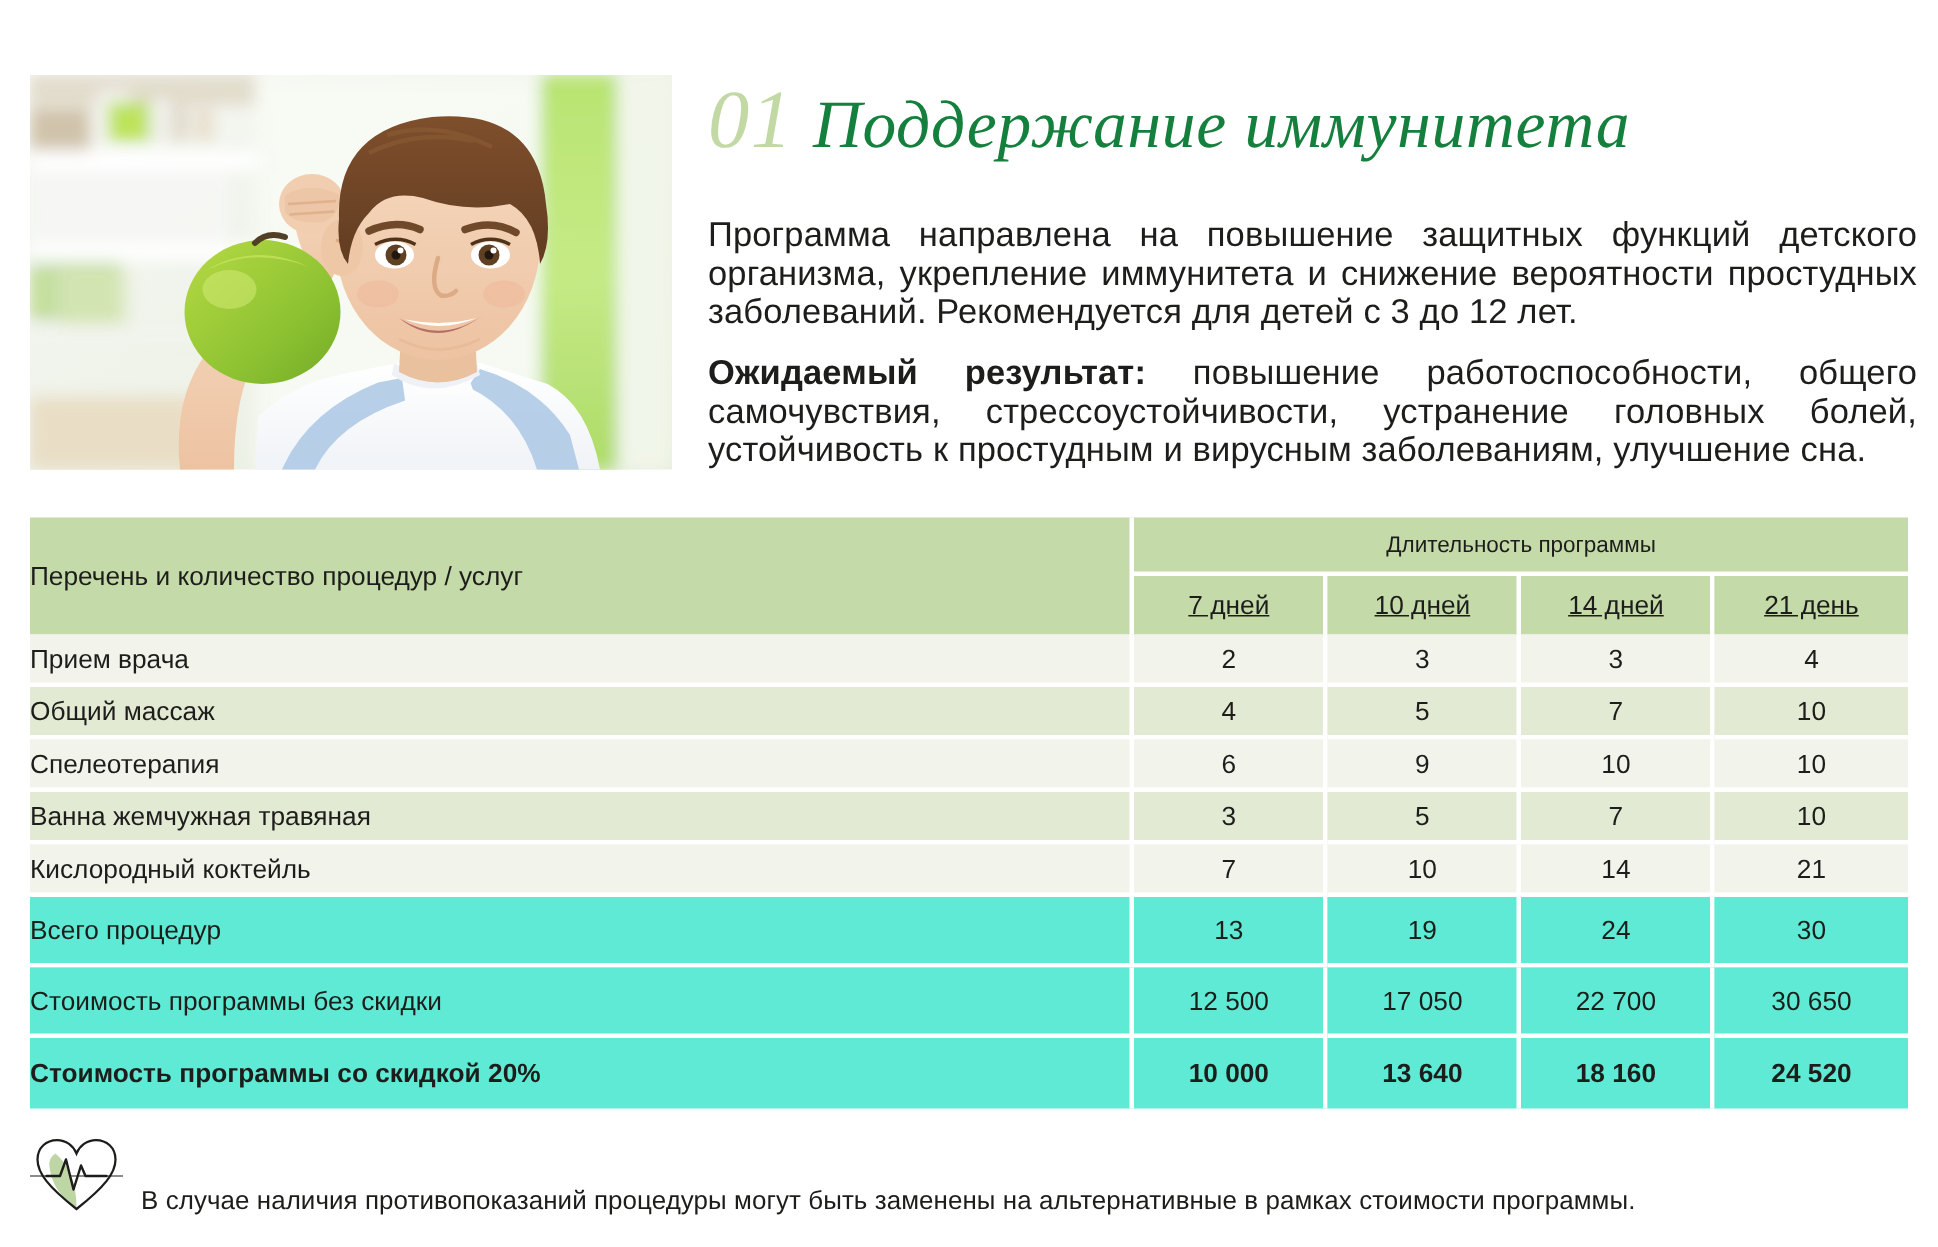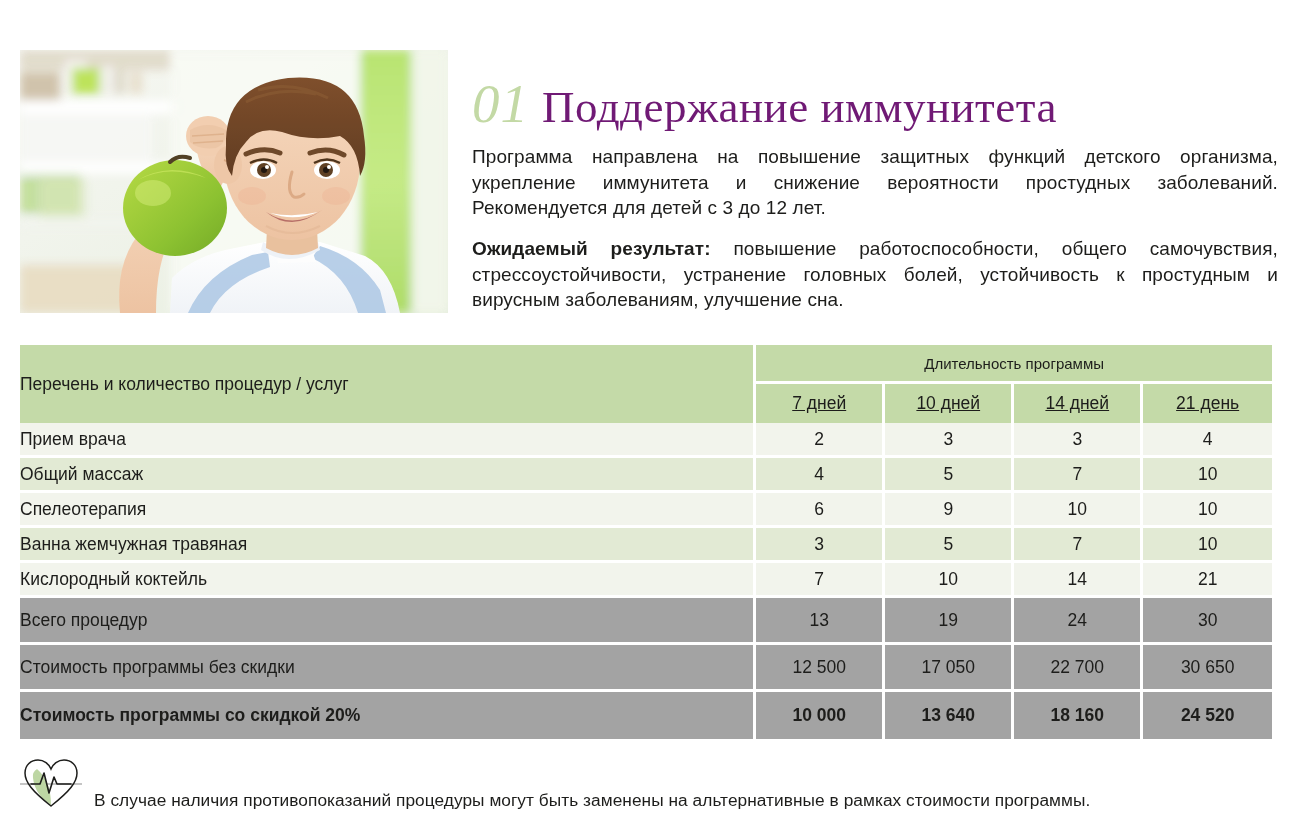--- a/index.html
+++ b/index.html
@@ -16,44 +16,45 @@
 
   .photo {
     position:absolute; left:20px; top:50px;
     width:428px; height:263px;
     overflow:hidden;
     background:#eef3ea;
   }
   .photo svg { display:block; width:428px; height:263px; }
 
   .headwrap {
-    position:absolute; left:472px; top:52px; width:800px;margin-top:24px;
+    position:absolute; left:472px; top:52px; width:800px;
   }
   .title-line { display:flex; align-items:baseline; white-space:nowrap; }
   .num {
     font-family:"Liberation Serif", serif;
     font-style:italic;
     font-size:55px;
     color:#c3d9a5;
     letter-spacing:1px;
     line-height:1;
   }
   .title {
     font-family:"Liberation Serif", serif;
+    font-style:italic;
     font-size:45px;
-    color:#701a75;
+    color:#15803d;
     margin-left:13px;
     line-height:1;
     letter-spacing:0.5px;
   }
 
   .para {
     position:absolute; left:472px;
     width:806px;
-    font-size:19px;
+    font-size:23px;
     line-height:25.5px;
     color:#1d1d1b;
     text-align:justify;
     letter-spacing:0.1px;
   }
   .para.p1 { top:144px; }
   .para.p2 { top:236px; }
   .para b { font-weight:bold; }
 
   
@@ -96,21 +97,21 @@
     text-align:center;
     height:39px;
     width:138px;
     border-right:3px solid #ffffff;
     text-decoration:underline;
   }
   .hdr-col.last { border-right:none; }
 
   tr.r-light td { background:#f2f4ec; }
   tr.r-alt td   { background:#e2ead4; }
-  tr.r-dark td  { background:#a3a3a3;margin-left:40px; }
+  tr.r-dark td  { background:#5eead4;margin-left:40px; }
 
   .cell-name {
     text-align:left;
     padding-left:38px;
     font-size:17.5px;
     color:#1d1d1b;
     height:31px;
     border-right:3px solid #ffffff;
     border-bottom:3px solid #ffffff;
   }

